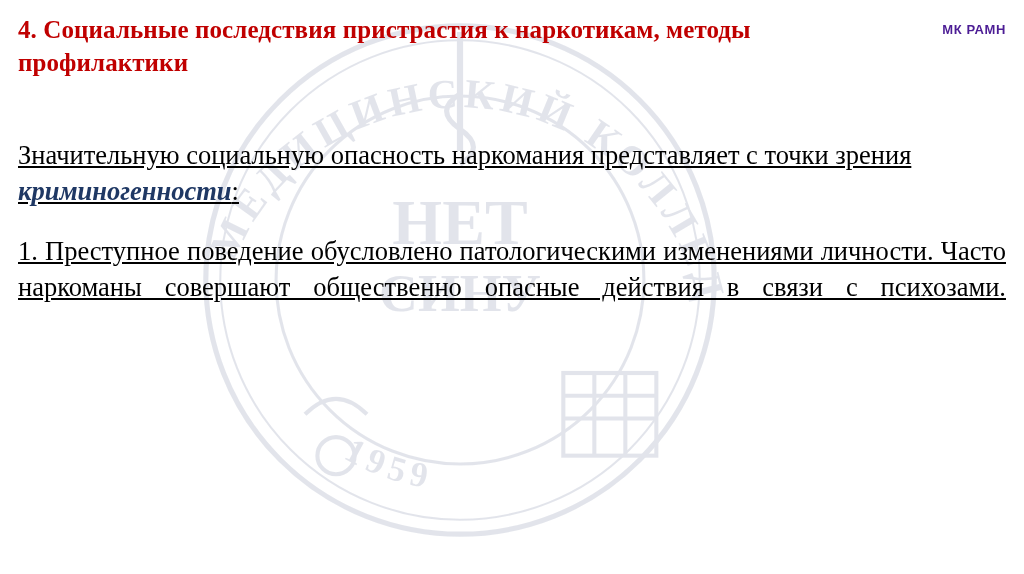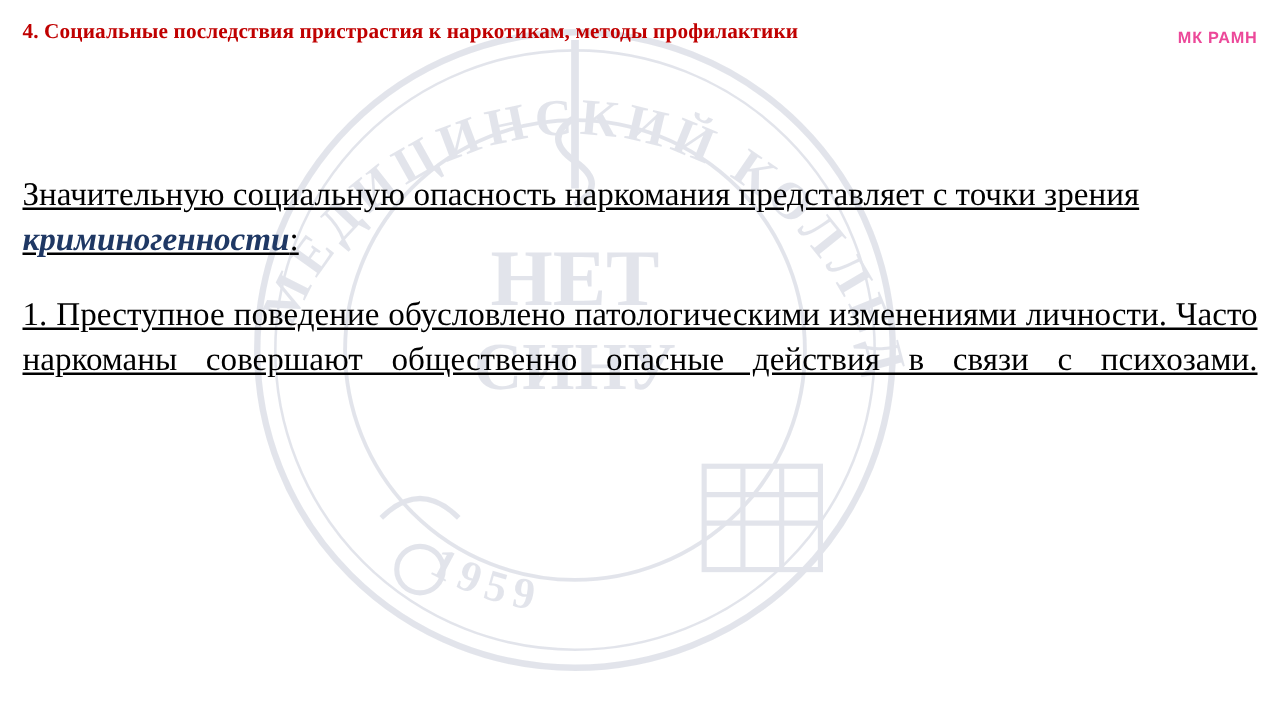--- a/index.html
+++ b/index.html
@@ -38,31 +38,31 @@
   .header {
     position: absolute;
     left: 18px;
     top: 14px;
     width: 760px;
   }
   .header-title {
     color: #C00000;
     font-family: "Liberation Serif", serif;
     font-weight: bold;
-    font-size: 17px;
+    font-size: 25px;
     line-height: 1.3;
     margin: 0;
     letter-spacing: 0.1px;
   }
 
   .brand {
     position: absolute;
     right: 18px;
     top: 22px;
-    color: #ec4899;
+    color: #4c1d95;
     font-family: "Liberation Sans", sans-serif;
     font-size: 13px;
     font-weight: bold;
     letter-spacing: 0.6px;
     white-space: nowrap;
   }
 
   
   .content {
     position: absolute;

